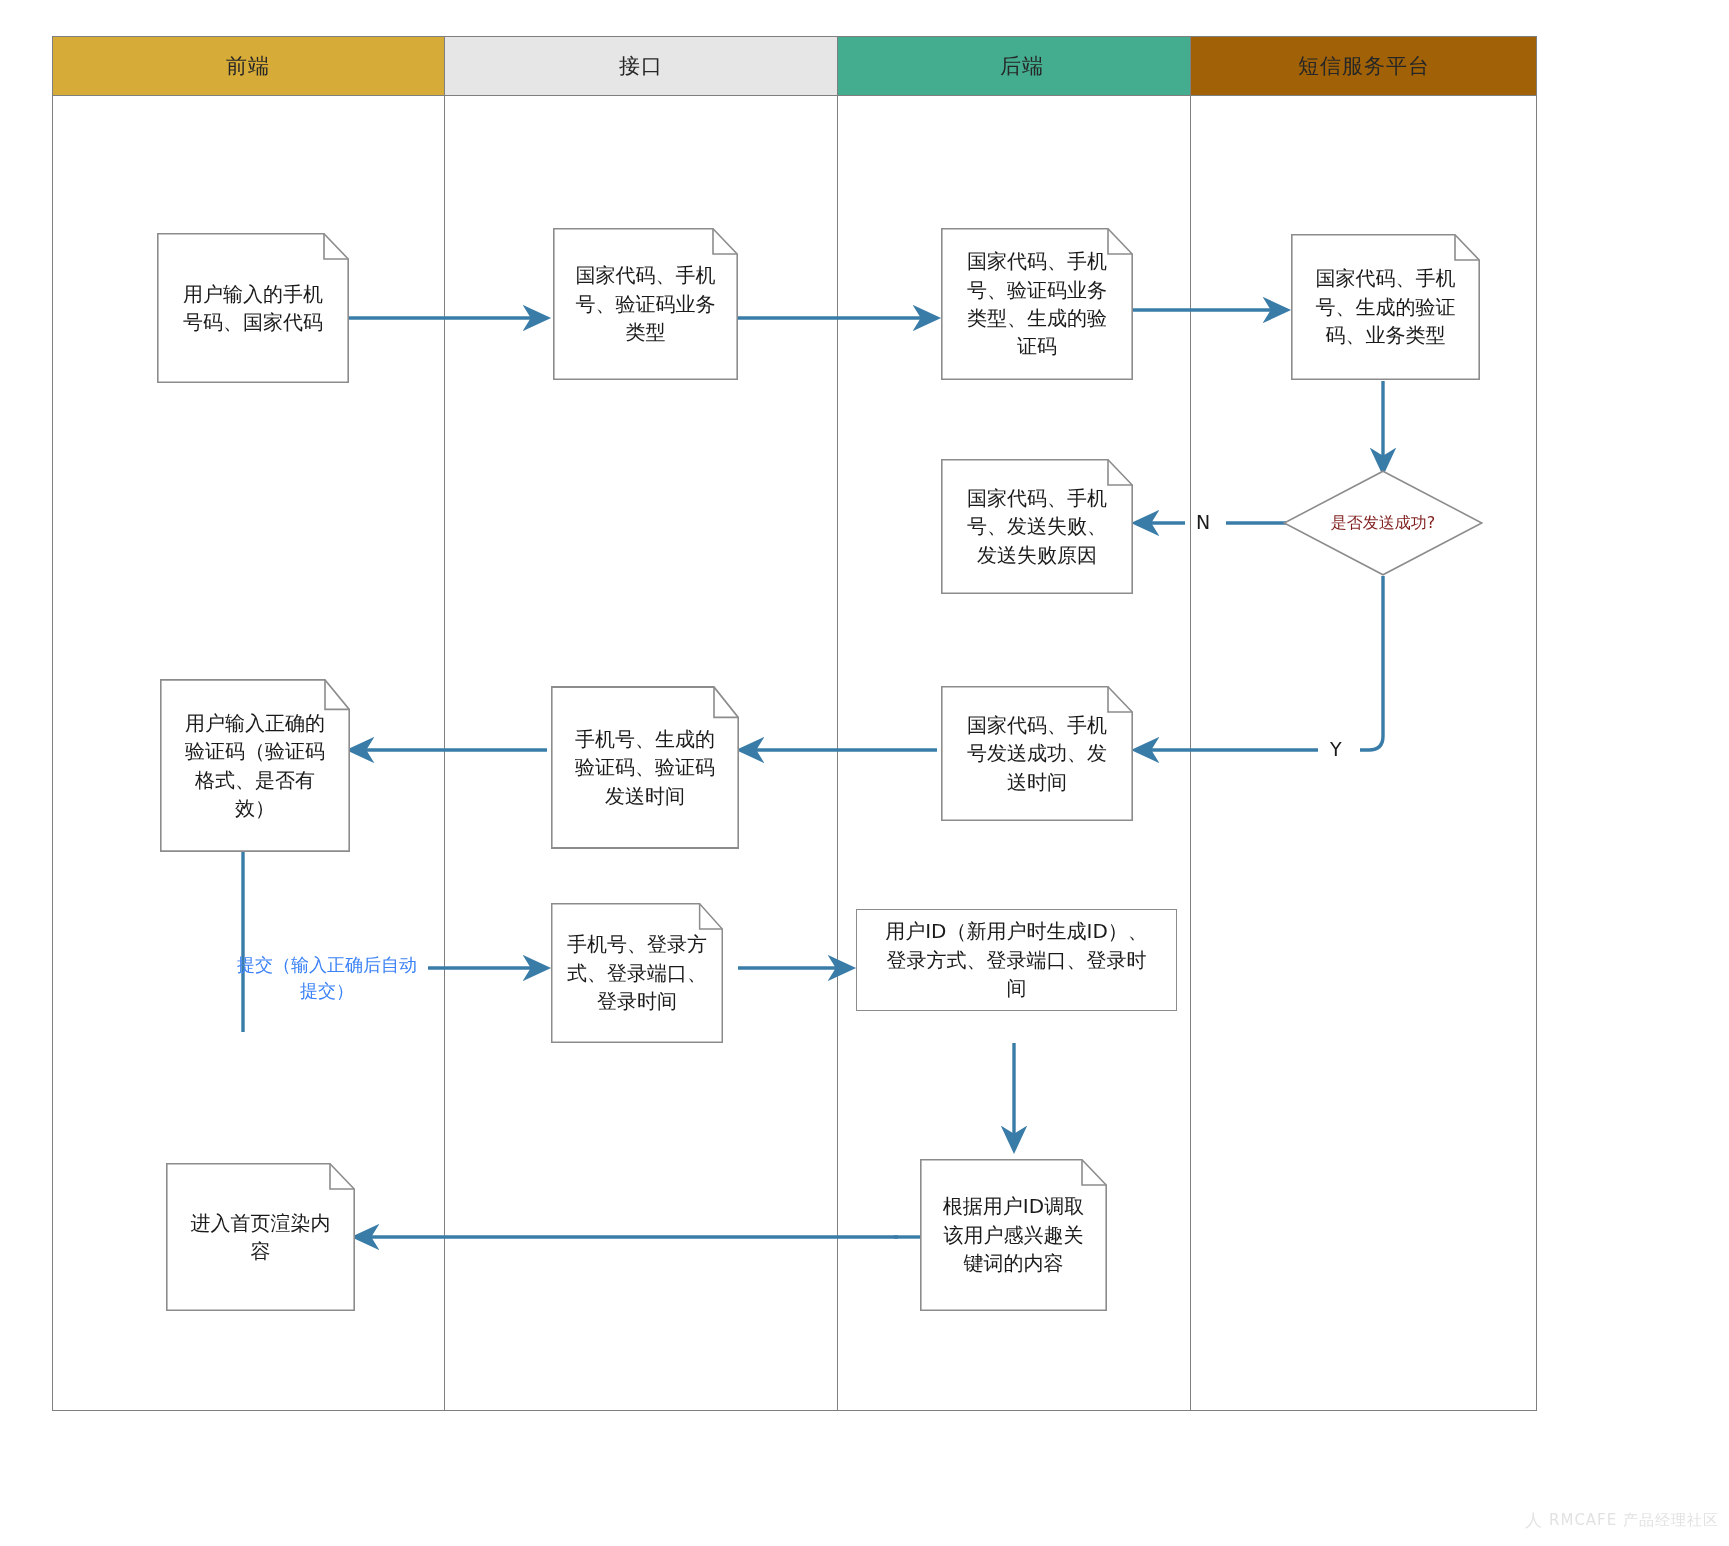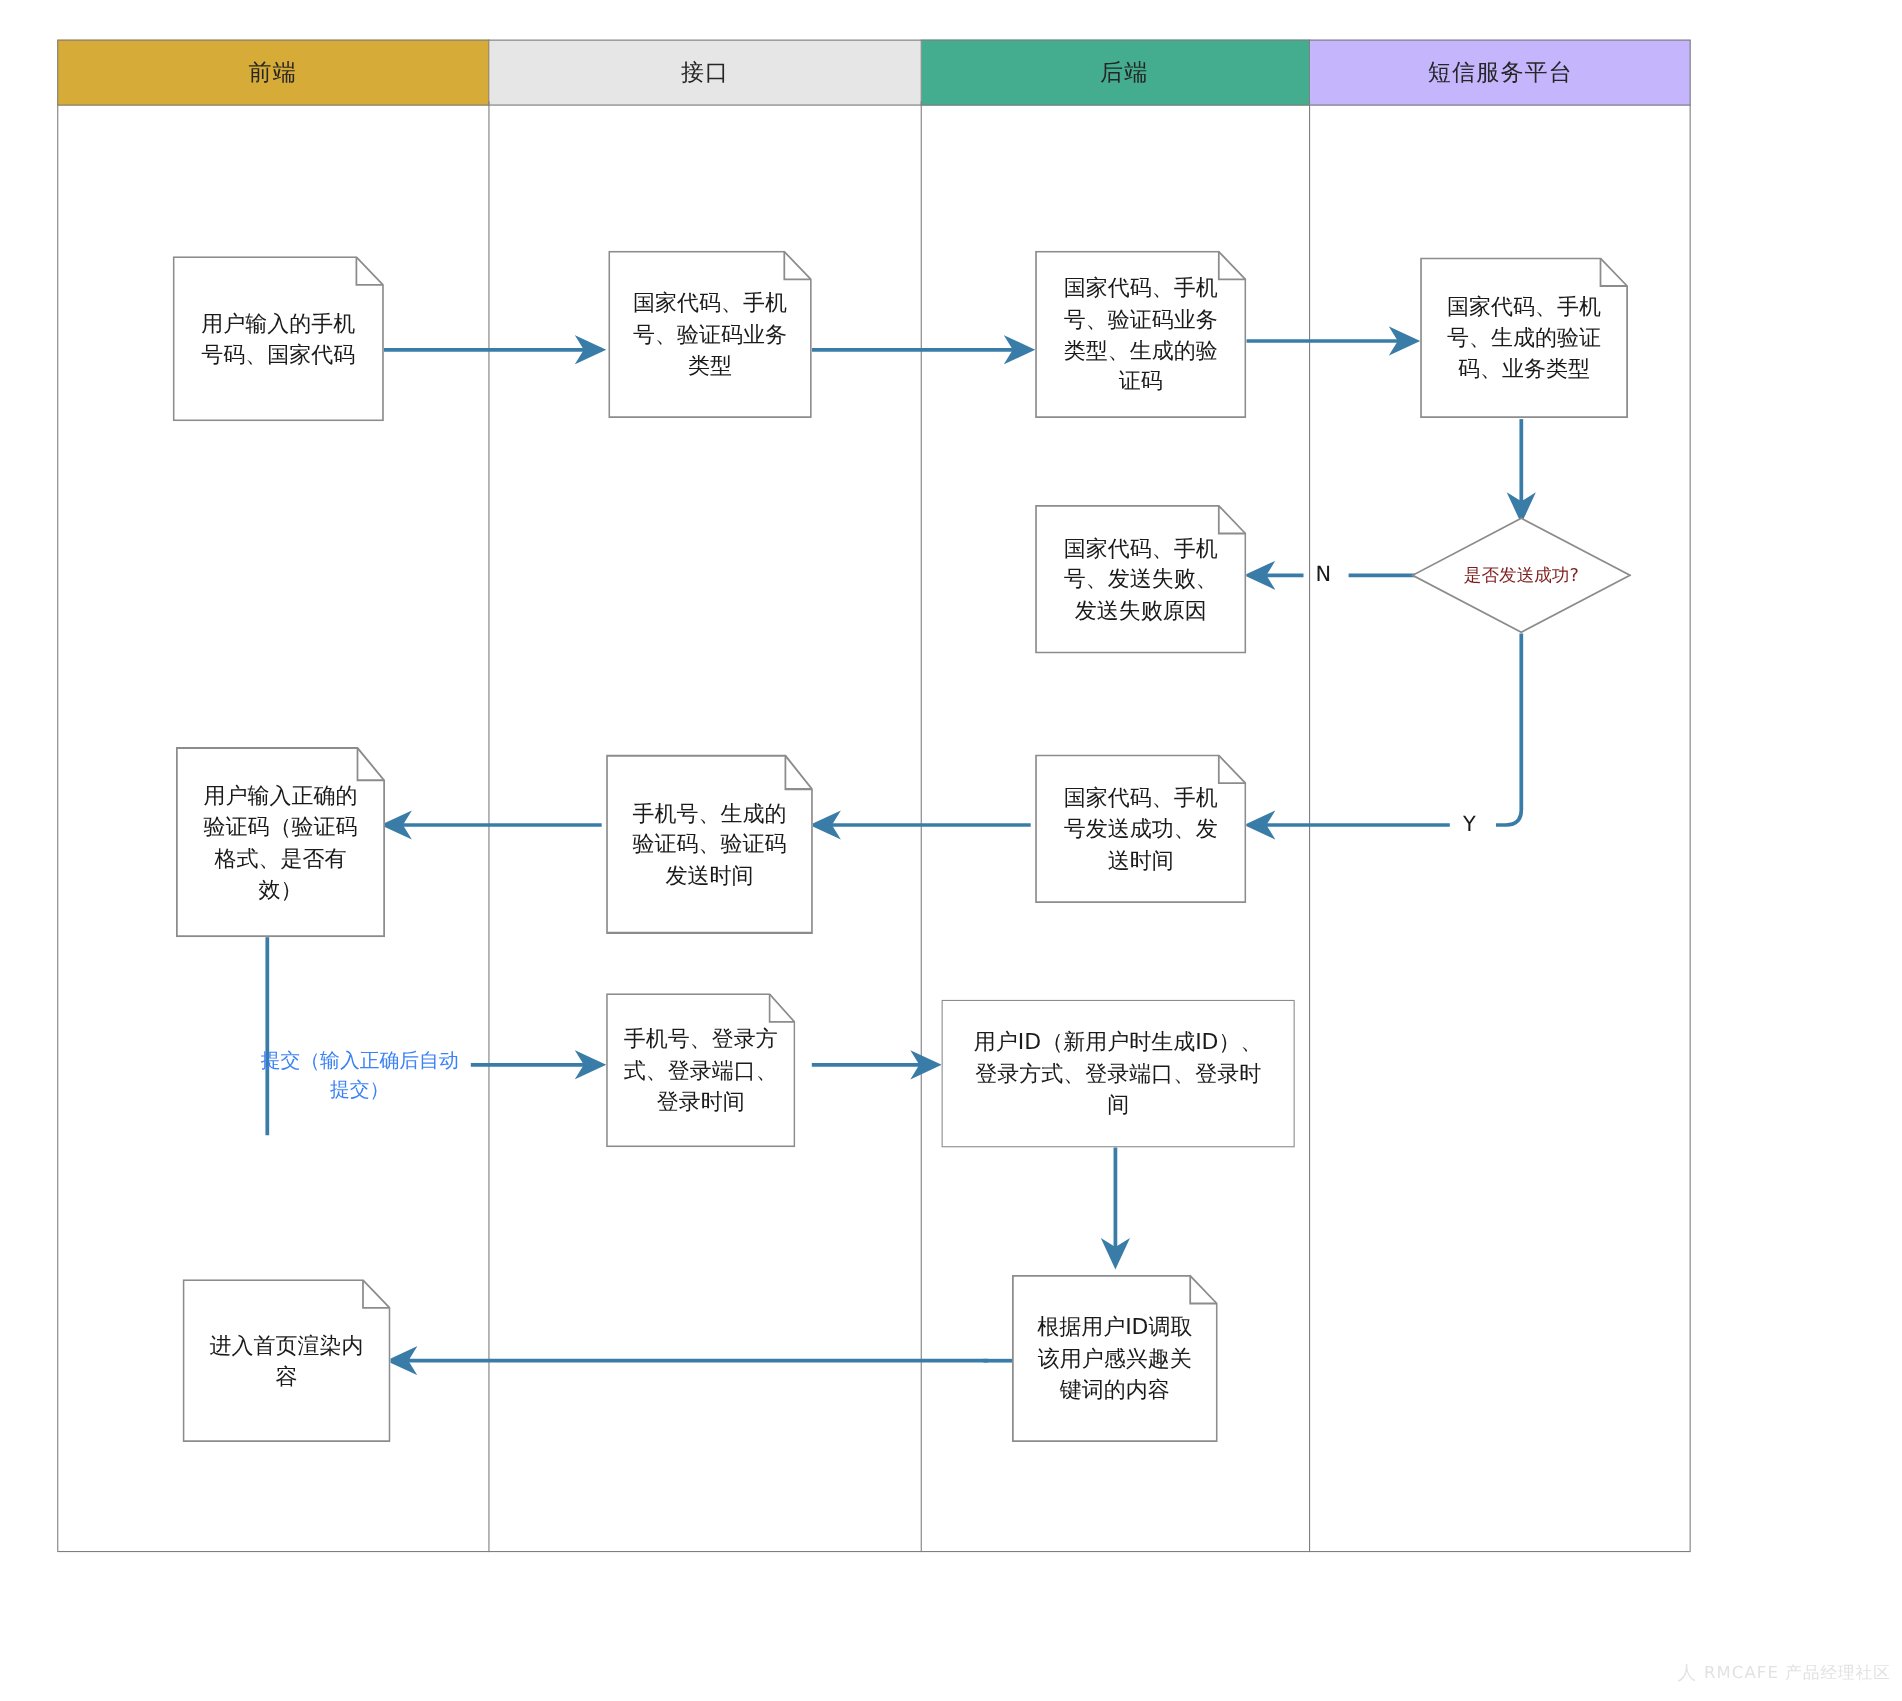--- a/index.html
+++ b/index.html
@@ -164,21 +164,21 @@
 
   <div class="lane-head" style="left:52px; width:393px; background:#d6ab37;">
     <span>前端</span>
   </div>
   <div class="lane-head" style="left:445px; width:393px; background:#e6e6e6;">
     <span>接口</span>
   </div>
   <div class="lane-head" style="left:838px; width:353px; background:#45ad8f;padding-left:16px;">
     <span>后端</span>
   </div>
-  <div class="lane-head last" style="left:1191px; width:346px; background:#c4b5fd;">
+  <div class="lane-head last" style="left:1191px; width:346px; background:#a16207;">
     <span>短信服务平台</span>
   </div>
 
   <div class="lane-body" style="left:52px; width:393px;"></div>
   <div class="lane-body" style="left:445px; width:393px;"></div>
   <div class="lane-body" style="left:838px; width:353px;"></div>
   <div class="lane-body last" style="left:1191px; width:346px;"></div>
 
   <div class="lane-frame"></div>
 
@@ -318,21 +318,21 @@
   <div class="doc" style="left:551px; top:903px; width:172px; height:140px;">
     <svg class="svgbg" viewBox="0 0 184 140" preserveAspectRatio="none">
       <path d="M0.8,0.8 L159,0.8 L183.2,26 L183.2,139.2 L0.8,139.2 Z" fill="#fff" stroke="#8c8c8c" stroke-width="1.6"></path>
       <path d="M159,0.8 L159,26 L183.2,26" fill="none" stroke="#8c8c8c" stroke-width="1.6"></path>
     </svg>
     <span class="txt">手机号、登录方
 式、登录端口、
 登录时间</span>
   </div>
 
-  <div class="rect" style="left:856px; top:909px; width:321px; height:134px;">
+  <div class="rect" style="left:856px; top:909px; width:321px; height:102px;">
     <span class="txt">用户ID（新用户时生成ID）、
 登录方式、登录端口、登录时
 间</span>
   </div>
 
   <div class="doc" style="left:920px; top:1159px; width:187px; height:152px;border-radius:23px;">
     <svg class="svgbg" viewBox="0 0 187 152" preserveAspectRatio="none">
       <path d="M0.8,0.8 L162,0.8 L186.2,26 L186.2,151.2 L0.8,151.2 Z" fill="#fff" stroke="#8c8c8c" stroke-width="1.6"></path>
       <path d="M162,0.8 L162,26 L186.2,26" fill="none" stroke="#8c8c8c" stroke-width="1.6"></path>
     </svg>

